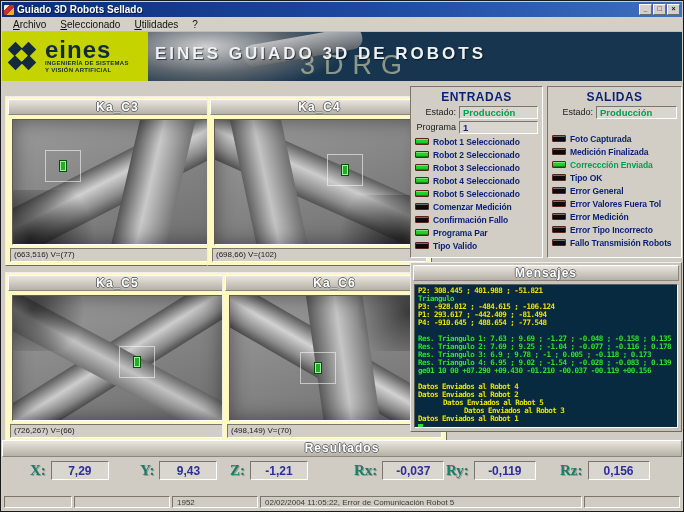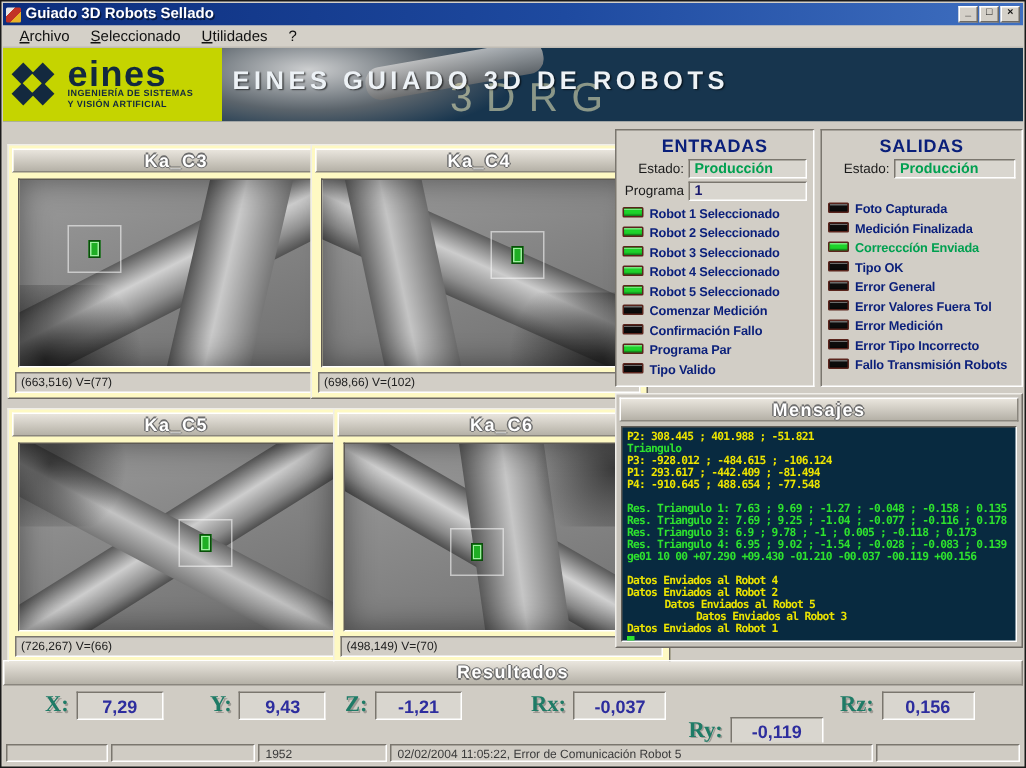--- a/index.html
+++ b/index.html
@@ -128,21 +128,21 @@
 
   
   .res-bar { position:absolute; left:0; right:0; top:359px; height:17px; }
   .res-row { position:absolute; left:0; right:0; top:380px; height:26px; }
   .res-item { position:absolute; display:flex; align-items:center; gap:5px; top:0; }
   .res-label { font-family:"Liberation Serif",serif; font-weight:bold; font-size:15px;
     color:#1e7b66; text-shadow:1px 1px 0 rgba(60,60,60,.35); }
   .res-field { width:58px; height:19px; background:#d9d6cf; display:flex; align-items:center;
     justify-content:center; font-size:12px; font-weight:bold; color:#2d2d9e; }
   .ri-x { left:28px; } .ri-y { left:138px; } .ri-z { left:228px; }
-  .ri-rx { left:352px; } .ri-ry { left:457px;margin-top:17px; } .ri-rz { left:558px; }
+  .ri-rx { left:352px; } .ri-ry { left:444px; } .ri-rz { left:558px; }
   .ri-rx .res-field, .ri-ry .res-field, .ri-rz .res-field { width:62px; }
 
   
   .statusbar { position:absolute; left:0; right:0; bottom:0; height:15px;
     background:#d0ccc4; display:flex; gap:2px; padding:1px 2px; }
   .sb-cell { height:12px; font-size:8px; color:#3a3a3a; line-height:11px; padding-left:4px;
     white-space:nowrap; overflow:hidden; }
   .sb-1 { width:68px; } .sb-2 { width:96px; } .sb-3 { width:86px; } .sb-4 { width:322px; } .sb-5 { flex:1; }
 </style>
 </head>

